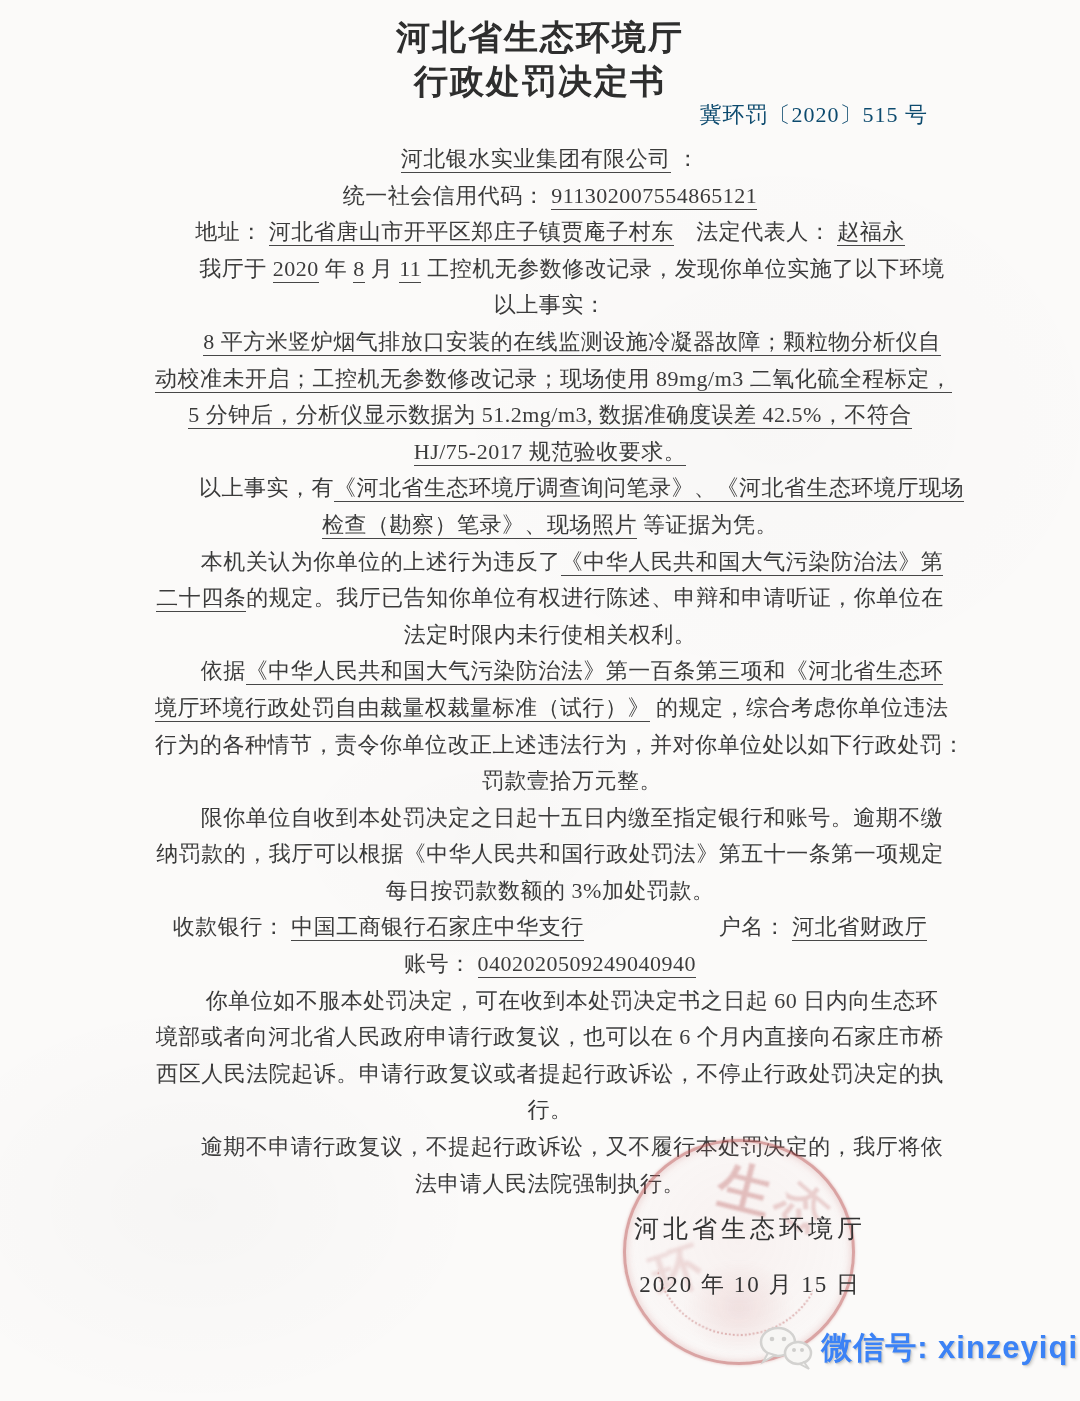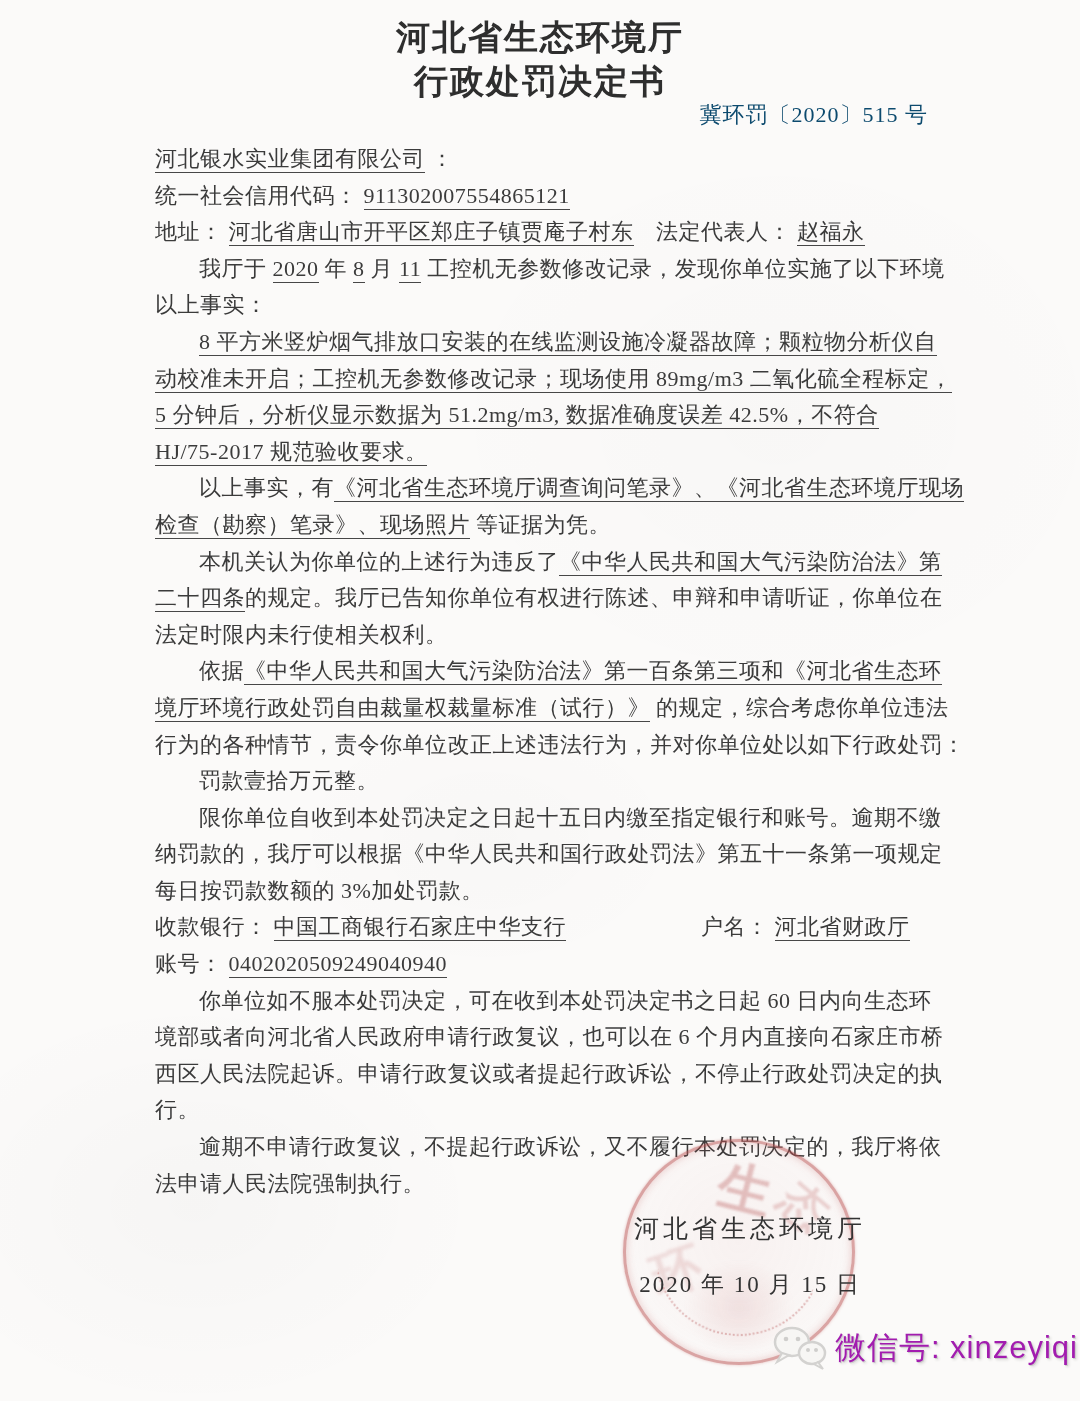--- a/index.html
+++ b/index.html
@@ -9,21 +9,21 @@
     background-image:
       radial-gradient(ellipse 420px 300px at 18% 86%, rgba(0,0,0,.018), transparent 70%),
       radial-gradient(ellipse 520px 420px at 72% 30%, rgba(0,0,0,.012), transparent 70%),
       radial-gradient(ellipse 300px 200px at 45% 60%, rgba(0,0,0,.01), transparent 70%);
     font-family:"Liberation Serif","DejaVu Serif",serif;
     color:#3b3b3b;
   }
   .title-block{position:absolute;top:16px;left:0;right:0;text-align:center;}
   .title-line{font-size:34px;font-weight:bold;line-height:44px;letter-spacing:2px;color:#2e2e2e;}
   .doc-number{position:absolute;top:100px;right:152px;font-size:22px;letter-spacing:1px;color:#0c4a6e;}
-  .body-lines{position:absolute;top:141px;left:155px;width:790px;}
+  .body-lines{position:absolute;top:141px;left:155px;width:790px;text-align:center;}
   .line{font-size:22px;line-height:36.6px;height:36.6px;white-space:pre;letter-spacing:.5px;}
   .line.indent{padding-left:44px;}
   .run{}
   .u{border-bottom:1.5px solid #474747;padding-bottom:1px;}
   .signature{position:absolute;top:1212px;left:570px;width:360px;text-align:center;z-index:3;}
   .sig-agency{font-size:25px;letter-spacing:4px;color:#333;}
   .sig-date{font-size:23px;letter-spacing:2px;margin-top:24px;color:#333;}
   
   .seal{position:absolute;left:623px;top:1139px;width:226px;height:220px;border-radius:50%;
     border:3px solid rgba(186,80,80,.5);
@@ -33,22 +33,22 @@
   .seal-glyph{position:absolute;font-weight:bold;color:rgba(186,92,92,.36);}
   .seal-g1{top:12px;left:92px;font-size:54px;transform:rotate(14deg);filter:blur(1px);}
   .seal-g2{top:34px;right:26px;font-size:46px;transform:rotate(40deg);filter:blur(1.3px);opacity:.7;}
   .seal-g3{top:96px;left:26px;font-size:50px;transform:rotate(-18deg);filter:blur(1.6px);opacity:.5;}
   .seal-arc{position:absolute;left:28px;right:28px;top:26px;bottom:26px;border-radius:50%;
     border:2px dotted rgba(186,90,90,.4);clip-path:inset(62% 4% 0 4%);transform:rotate(7deg);filter:blur(.6px);}
   .seal-blob{position:absolute;left:58px;top:118px;width:110px;height:96px;
     background:radial-gradient(closest-side, rgba(190,96,96,.14), transparent);filter:blur(2px);}
   
   .watermark{position:absolute;top:1324px;right:2px;display:flex;align-items:center;z-index:4;}
-  .wm-text{font-family:"Liberation Sans","DejaVu Sans",sans-serif;font-size:31px;font-weight:normal;
-    color:#a21caf;text-shadow:1px 1px 0 #ccccca, 2px 2px 3px rgba(0,0,0,.14);letter-spacing:1px;
+  .wm-text{font-family:"Liberation Sans","DejaVu Sans",sans-serif;font-size:31px;font-weight:bold;
+    color:#3b82f6;text-shadow:1px 1px 0 #ccccca, 2px 2px 3px rgba(0,0,0,.14);letter-spacing:1px;
     margin-left:6px;}
   .wm-icon{flex:0 0 auto;}
 </style>
 </head>
 <body>
 
 <div class="title-block">
   <div class="title-line">河北省生态环境厅</div>
   <div class="title-line">行政处罚决定书</div>
 </div>

